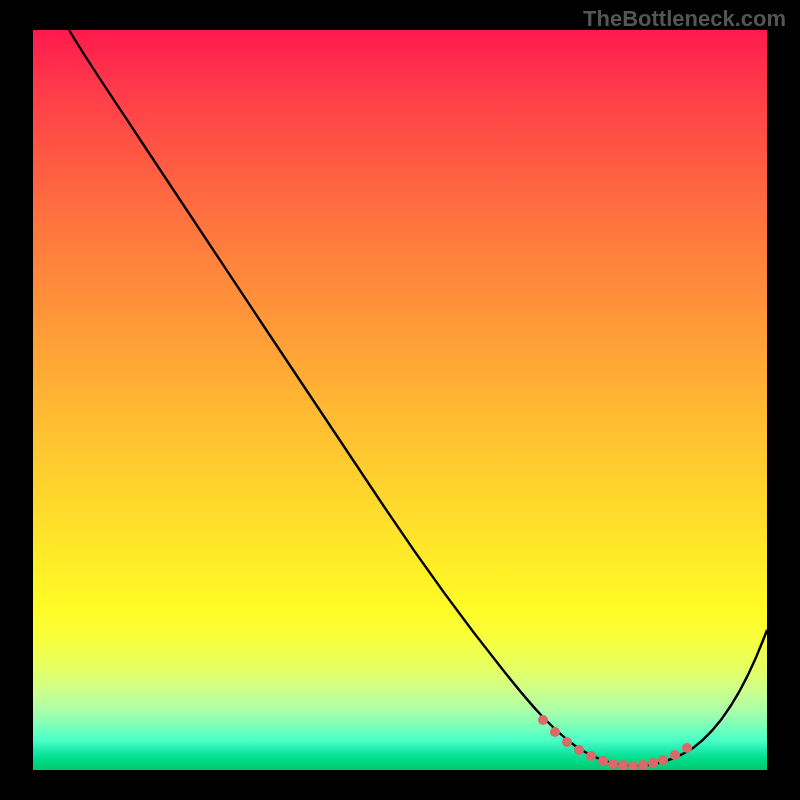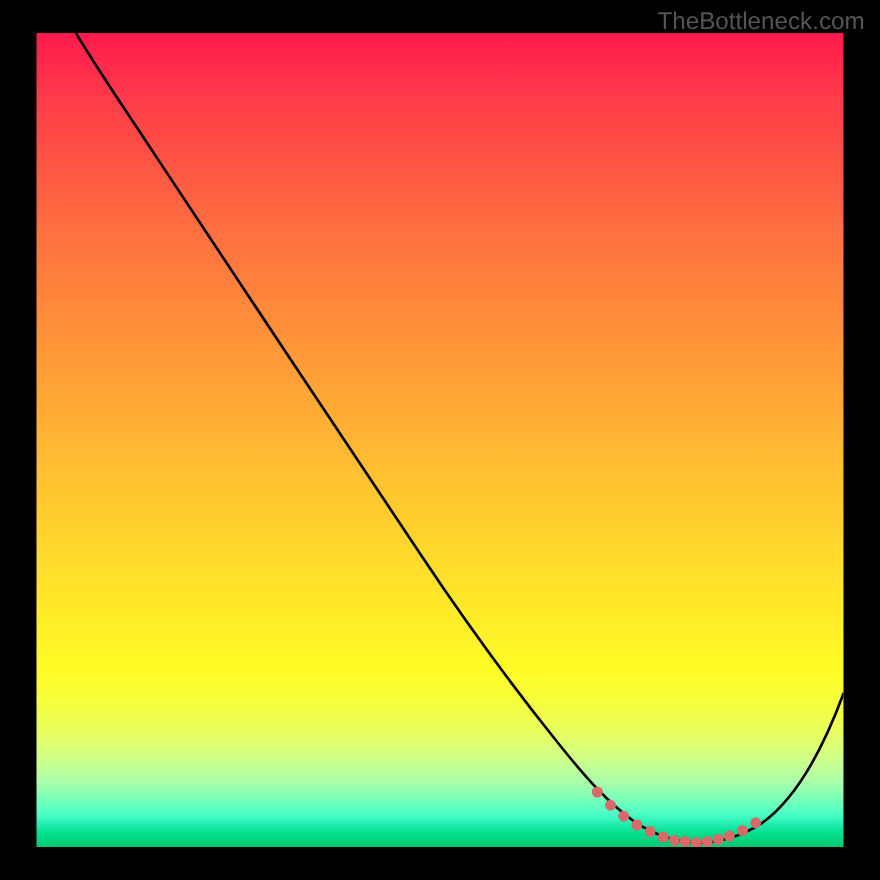--- a/index.html
+++ b/index.html
@@ -9,21 +9,21 @@
     background: #000;
     position: relative;
     font-family: Arial, sans-serif;
   }
   .watermark {
     position: absolute;
     top: 6px;
     right: 14px;
     color: #555;
     font-size: 22px;
-    font-weight: 400;
+    font-weight: 700;
     z-index: 10;
   }
   .plot-area {
     position: absolute;
     left: 33px;
     top: 30px;
     width: 734px;
     height: 740px;
     overflow: hidden;
   }

